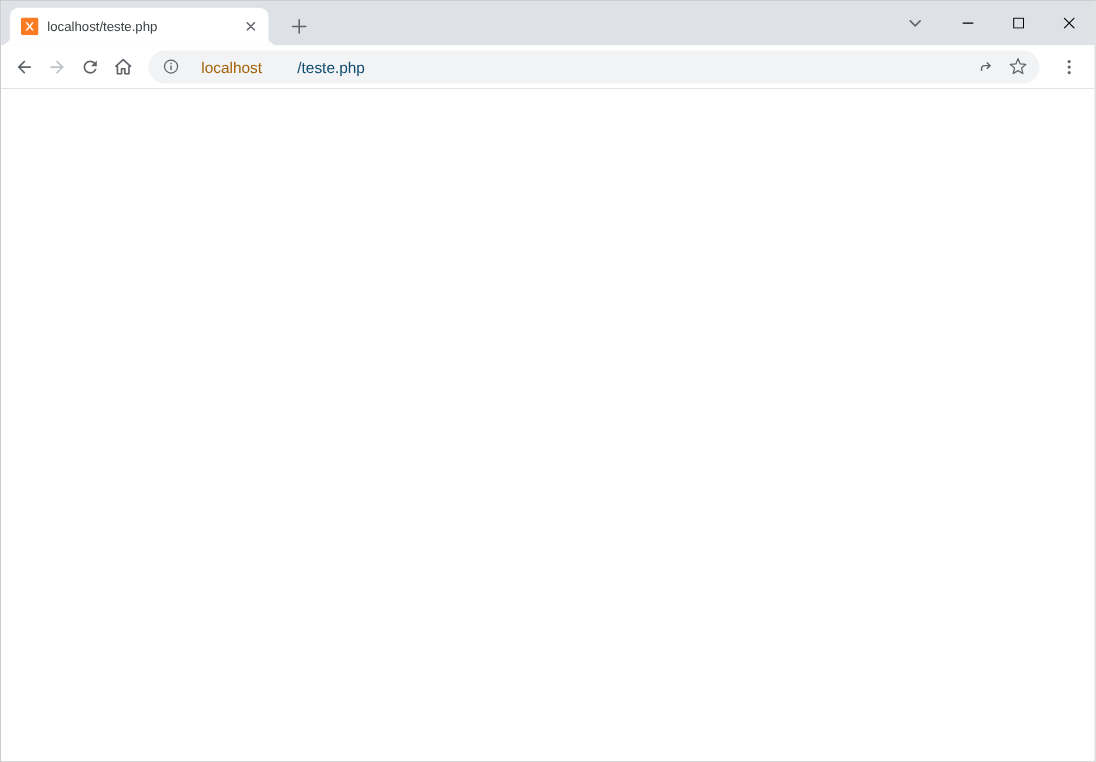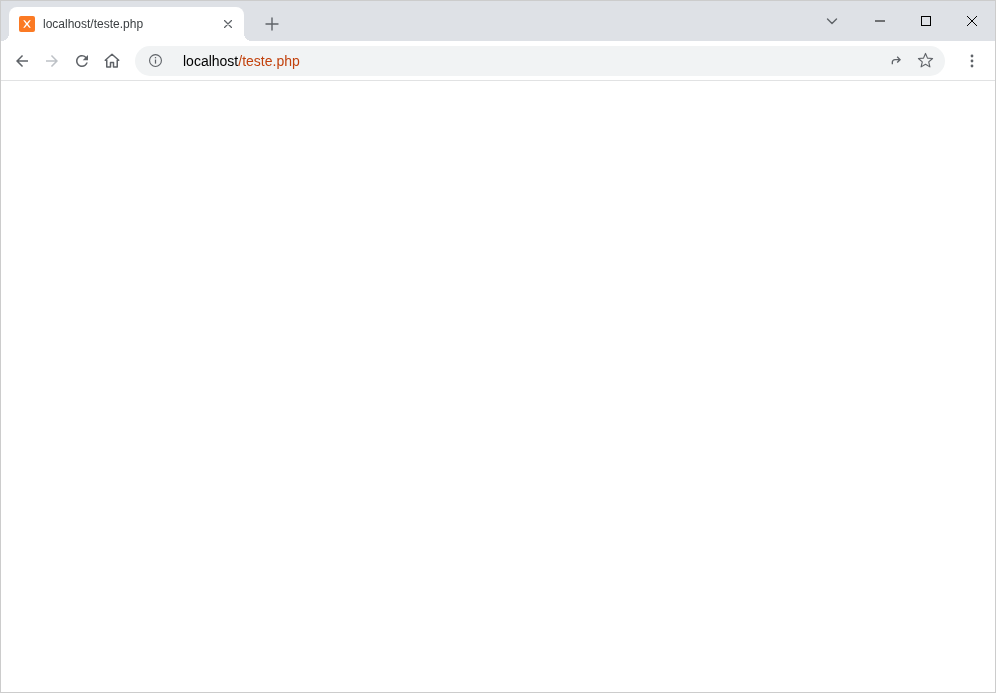--- a/index.html
+++ b/index.html
@@ -170,25 +170,26 @@
       justify-content: center;
       cursor: pointer;
     }
     .url-text {
       flex: 1;
       font-size: 14px;
       white-space: nowrap;
       overflow: hidden;
     }
     .url-host {
-      color: #000000;
+      color: #a16207;
       padding-left: 10px;
     }
     .url-path {
-      color: #c2410c;
+      color: #0c4a6e;
+      padding-left: 32px;
     }
     .omni-action {
       width: 28px;
       height: 28px;
       display: flex;
       align-items: center;
       justify-content: center;
       cursor: pointer;
       border-radius: 50%;
       color: #5f6368;

